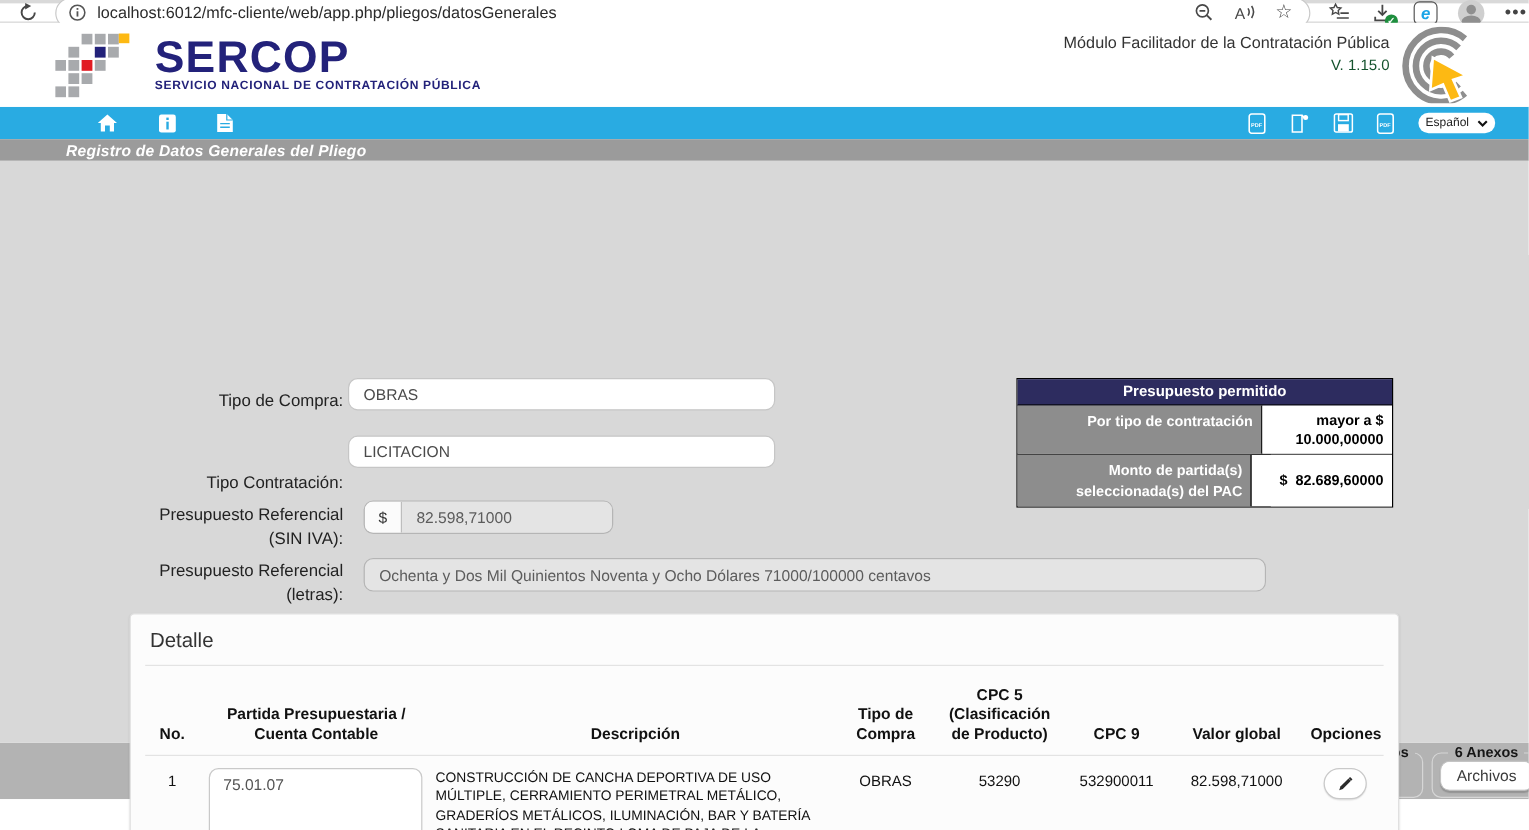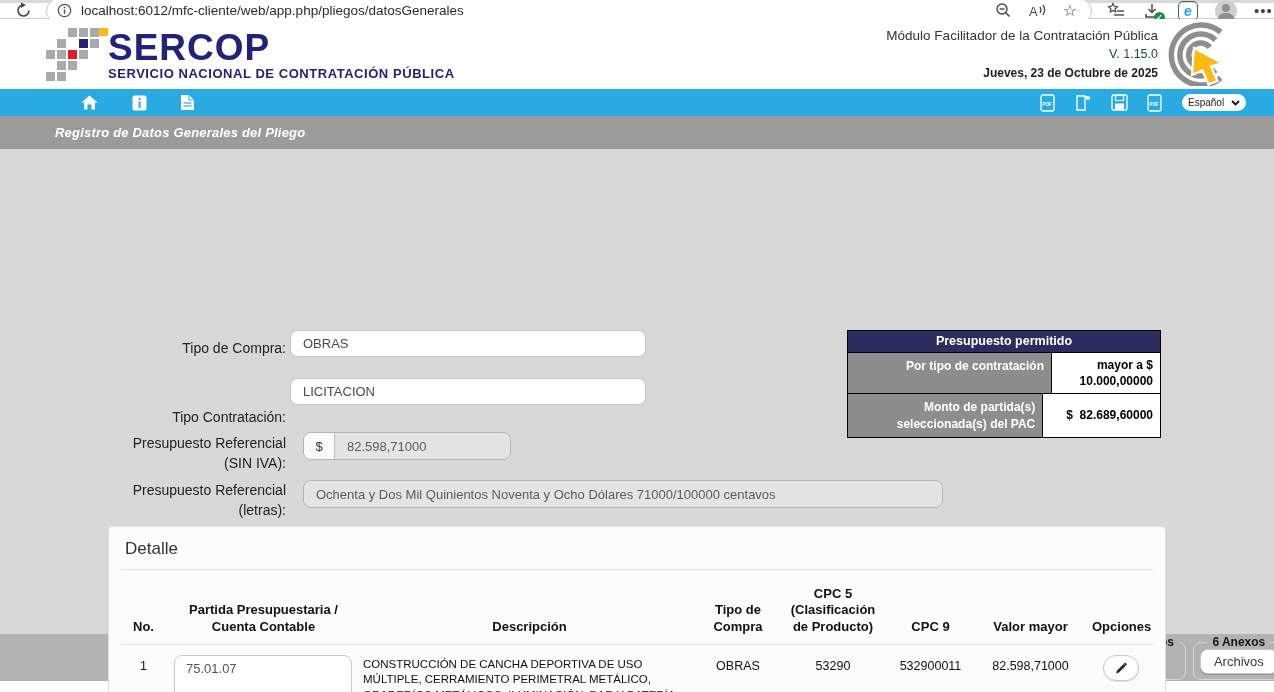--- a/index.html
+++ b/index.html
@@ -24,40 +24,40 @@
   .ie-box { width:20px; height:20px; border:1.5px solid #555; border-radius:5px;
             color:#1aa5e8; font-weight:bold; font-size:14px; display:flex; align-items:center;
             justify-content:center; font-style:italic; }
   .avatar { width:22px; height:22px; border-radius:50%; background:#cfcfcf; position:relative; overflow:hidden; }
   .avatar .head { position:absolute; left:7px; top:4px; width:8px; height:8px; border-radius:50%; background:#8f8f8f; }
   .avatar .body { position:absolute; left:3px; top:13px; width:16px; height:10px; border-radius:50%; background:#8f8f8f; }
   .dots { font-size:15px; color:#444; letter-spacing:1px; }
 
   
   .app-header { height:70px; background:#fff; position:relative; }
-  .logo-wrap { position:absolute; left:46px; top:9px; display:flex; align-items:flex-start; gap:0; }
+  .logo-wrap { position:absolute; left:46px; top:9px; display:flex; align-items:flex-start; gap:21px; }
   .logo-text-block { padding-top:4px; }
   .logo-name { font-size:37px; font-weight:bold; color:#23227a; letter-spacing:1px; line-height:0.85; }
-  .logo-sub { font-size:13px; font-weight:bold; color:#23227a; letter-spacing:0.55px; margin-top:3px; }
+  .logo-sub { font-size:10px; font-weight:bold; color:#23227a; letter-spacing:0.55px; margin-top:3px; }
   .hdr-right { position:absolute; right:116px; top:7px; text-align:right; line-height:19px; }
   .hdr-title { font-size:13.5px; color:#333; }
   .hdr-version { font-size:12.5px; color:#14532d; }
   .hdr-date { font-size:12px; color:#1d1d1d; font-weight:bold; }
   .swoosh { position:absolute; right:26px; top:3px; }
 
   
   .bluebar { height:27px; background:#29abe2; display:flex; align-items:center; padding:0 28px 0 80px; }
   .bluebar-left { display:flex; align-items:center; gap:33px; }
   .bluebar-right { display:flex; align-items:center; gap:19px; margin-left:auto; }
   .lang-select { width:64px; height:17px; background:#fff; border-radius:9px; display:flex;
                  align-items:center; justify-content:space-between; padding:0 6px; cursor:pointer; }
   .lang-label { font-size:10px; color:#222; }
 
   
-  .graybar { height:33px; background:#9b9b9b; display:flex; align-items:center; padding-left:55px; }
+  .graybar { height:18px; background:#9b9b9b; display:flex; align-items:center; padding-left:55px; }
   .page-title { color:#fff; font-size:13px; font-weight:bold; font-style:italic; letter-spacing:0.2px; }
 
   
   .content { height:485px; background:#d8d8d8; position:relative; }
   .f-label { position:absolute; width:182px; text-align:right; font-size:14px; color:#222; line-height:1.45; }
   .f-input { position:absolute; height:27px; background:#fff; border:1px solid #c6c6c6; border-radius:8px;
              display:flex; align-items:center; padding:0 12px; font-size:13px; color:#4a4a4a; }
   .f-group { position:absolute; height:28px; display:flex; border:1px solid #b5b5b5; border-radius:8px;
              overflow:hidden; }
   .f-addon { width:31px; background:#fbfbfb; border-right:1px solid #bdbdbd; display:flex; align-items:center;
@@ -187,21 +187,20 @@
       </g>
     </svg>
     <div class="logo-text-block">
       <div class="logo-name">SERCOP</div>
       <div class="logo-sub">SERVICIO NACIONAL DE CONTRATACIÓN PÚBLICA</div>
     </div>
   </div>
   <div class="hdr-right">
     <div class="hdr-title">Módulo Facilitador de la Contratación Pública</div>
     <div class="hdr-version">V. 1.15.0</div>
-    <div class="hdr-date">Jueves, 23 de Octubre de 2025</div>
   </div>
   <svg class="swoosh" width="92" height="64" viewBox="0 0 92 64">
     <path d="M64.8,10.2 A30,30 0 1 0 64.8,55.8" fill="none" stroke="#8e8e8e" stroke-width="5.5"></path>
     <path d="M59.5,17.9 A21,21 0 1 0 59.5,48.1" fill="none" stroke="#8e8e8e" stroke-width="5.5"></path>
     <path d="M53.8,25.2 A12,12 0 1 0 53.8,40.8" fill="none" stroke="#8e8e8e" stroke-width="5.5"></path>
     <path d="M38,26 L66,41 L55,44.5 L61.5,59 L52.5,62.5 L46.5,48.5 L36,53 Z" fill="#fdb913" stroke="#fff" stroke-width="2.2"></path>
   </svg>
 </div>
 
 <div class="bluebar">
@@ -280,21 +279,21 @@
   </div>
   <div class="f-group" style="left:303px; top:283px; width:208px;">
     <div class="f-addon">$</div>
     <div class="f-disabled">82.598,71000</div>
   </div>
 
   <div class="f-label" style="left:104px; top:331px;">
     <span>Presupuesto Referencial</span><br>
     <span>(letras):</span>
   </div>
-  <div class="f-group" style="left:303px; top:331px; width:640px;">
+  <div class="f-group" style="left:303px; top:331px; width:752px;">
     <div class="f-disabled">Ochenta y Dos Mil Quinientos Noventa y Ocho Dólares 71000/100000 centavos</div>
   </div>
 
   <div class="budget">
     <div class="budget-title">Presupuesto permitido</div>
     <div class="budget-row">
       <div class="budget-label">Por tipo de contratación</div>
       <div class="budget-value">mayor a $ 10.000,00000</div>
     </div>
     <div class="budget-row">
@@ -305,21 +304,21 @@
 
   <div class="panel">
     <div class="panel-title">Detalle</div>
     <div class="dt-head">
       <div>No.</div>
       <div>Partida Presupuestaria / Cuenta Contable</div>
       <div>Descripción</div>
       <div>Tipo de Compra</div>
       <div>CPC 5 (Clasificación de Producto)</div>
       <div>CPC 9</div>
-      <div>Valor mayor</div>
+      <div>Valor global</div>
       <div>Opciones</div>
     </div>
     <div class="dt-row">
       <div class="dt-cell">1</div>
       <div>
           <div class="partida-box">75.01.07</div>
         </div>
       <div class="descr">CONSTRUCCIÓN DE CANCHA DEPORTIVA DE USO MÚLTIPLE, CERRAMIENTO PERIMETRAL METÁLICO, GRADERÍOS METÁLICOS, ILUMINACIÓN, BAR Y BATERÍA SANITARIA EN EL RECINTO LOMA DE PAJA DE LA PARROQUIA SAN JUAN, CANTÓN SAN FRANCISCO DE PUEBLOVIEJO, PROVINCIA DE LOS RIOS.</div>
       <div class="dt-cell">OBRAS</div>
       <div class="dt-cell">53290</div>

